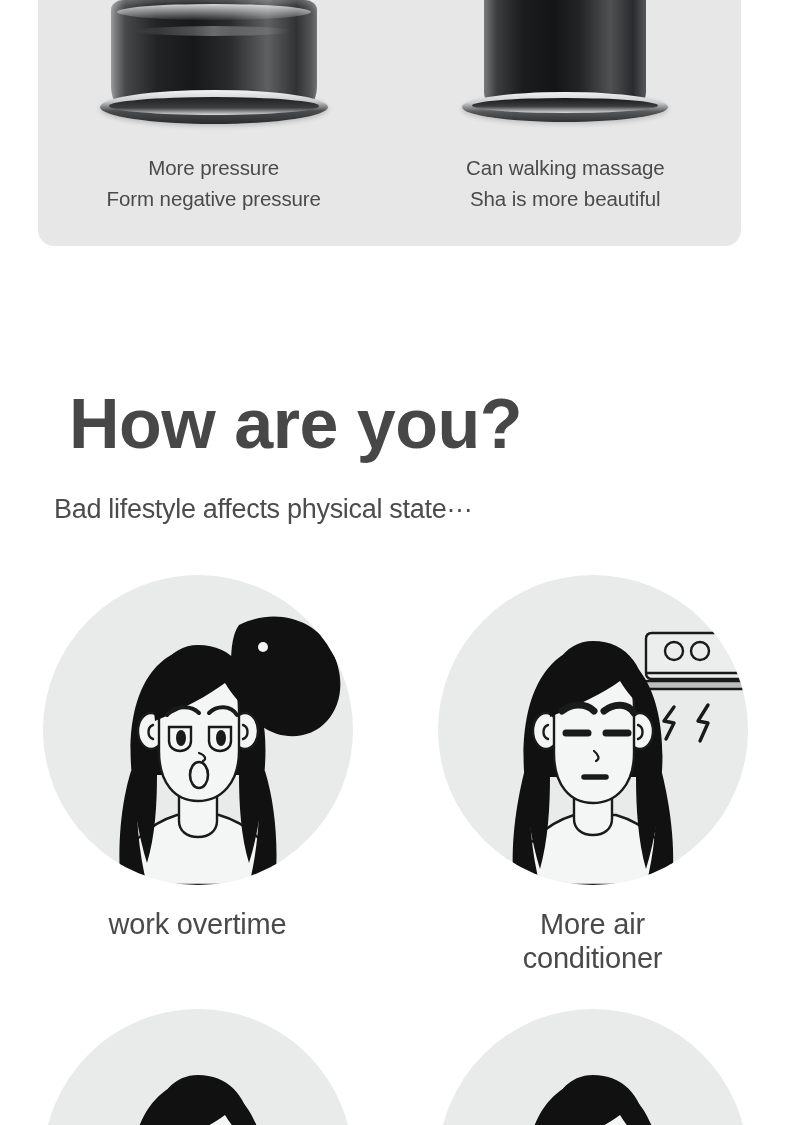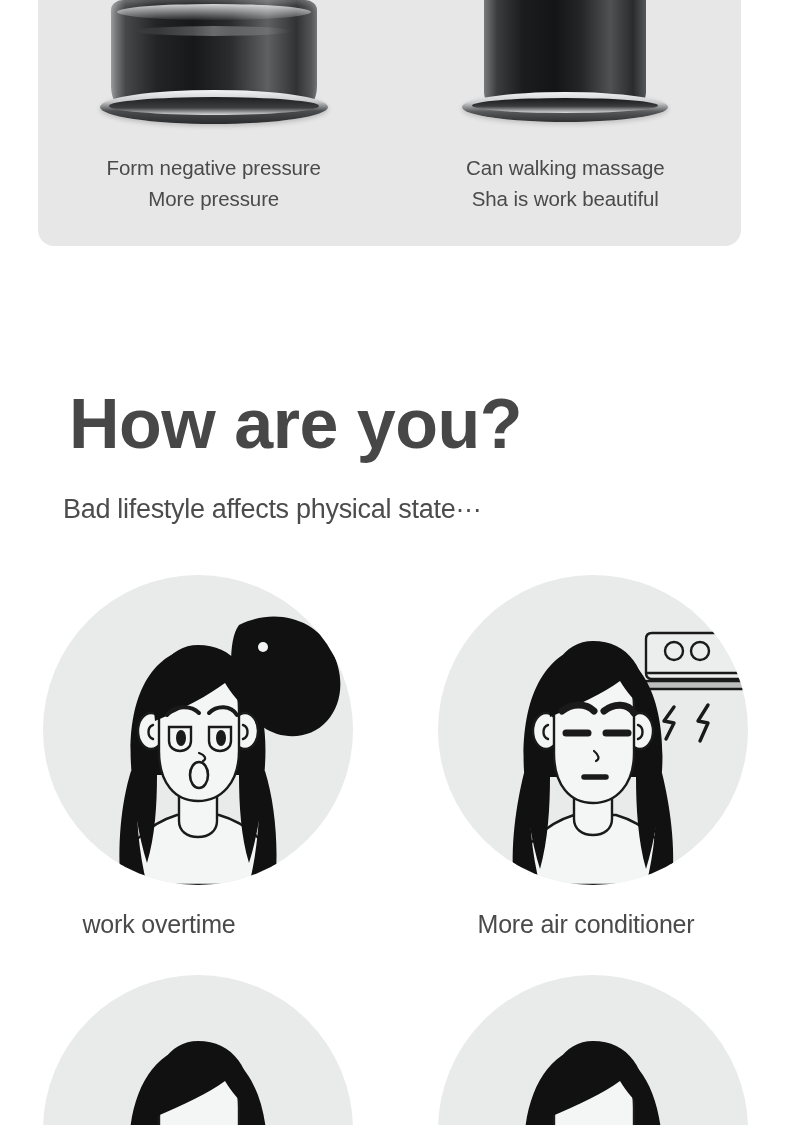--- a/index.html
+++ b/index.html
@@ -200,21 +200,21 @@
     left: 69px;
     top: 338px;
     font-size: 70px;
     line-height: 78px;
     font-weight: 700;
     color: #474747;
     letter-spacing: -0.5px;
   }
   .subhead {
     position: absolute;
-    left: 63px;
+    left: 54px;
     top: 462px;
     font-size: 27px;
     line-height: 40px;
     color: #4c4c4c;
     letter-spacing: -0.3px;
   }
 
   
   .symptom-grid {
     position: absolute;
@@ -236,22 +236,22 @@
     width: 310px;
     height: 310px;
     border-radius: 50%;
     background: #e9eaea;
     position: relative;
     overflow: hidden;
   }
   .symptom-label {
     margin-top: 22px;
     width: 230px;
-    text-align: left;
-    font-size: 25px;
+    text-align: center;
+    font-size: 29px;
     line-height: 34px;
     color: #4a4a4a;
     letter-spacing: -0.2px;
   }
   .row-2 { margin-top: 34px; }
 
   
   .portrait {
     position: absolute;
     left: 0; top: 0;
@@ -268,35 +268,35 @@
 
     <div class="product-col">
       <div class="product-stage">
         <div class="cupA">
           <div class="tube"></div>
           <div class="body"></div>
           <div class="rim"></div>
         </div>
       </div>
       <div class="product-caption">
+        <span class="cap-line">More pressure</span>
         <span class="cap-line">Form negative pressure</span>
-        <span class="cap-line">More pressure</span>
       </div>
     </div>
 
     <div class="product-col">
       <div class="product-stage">
         <div class="cupB">
           <div class="body"></div>
           <div class="rim"></div>
         </div>
       </div>
       <div class="product-caption">
         <span class="cap-line">Can walking massage</span>
-        <span class="cap-line">Sha is work beautiful</span>
+        <span class="cap-line">Sha is more beautiful</span>
       </div>
     </div>
 
   </div>
 </section>
 
 <h1 class="headline">How are you?</h1>
 <p class="subhead">Bad lifestyle affects physical state···</p>
 
 <section class="symptom-grid">

